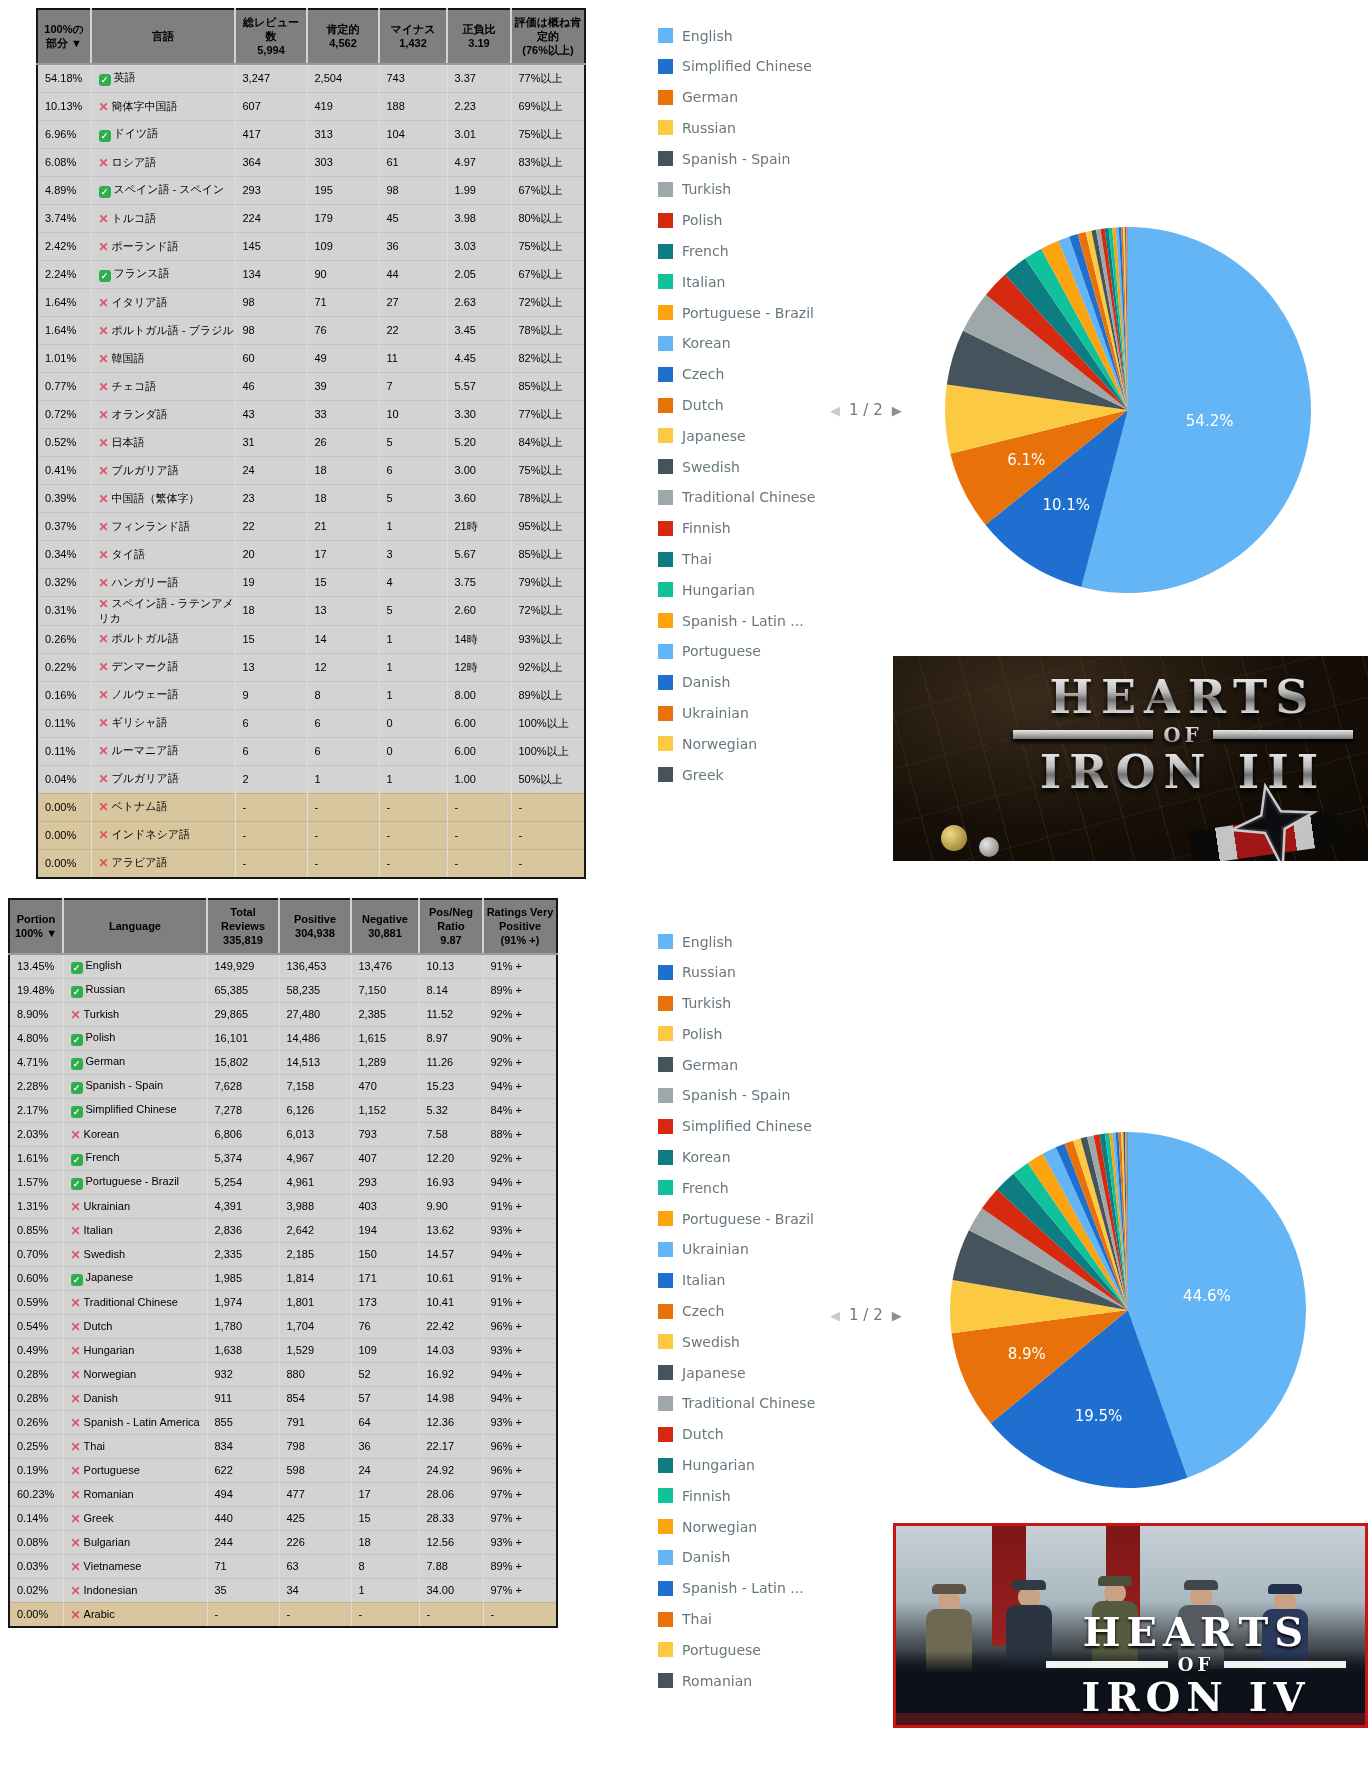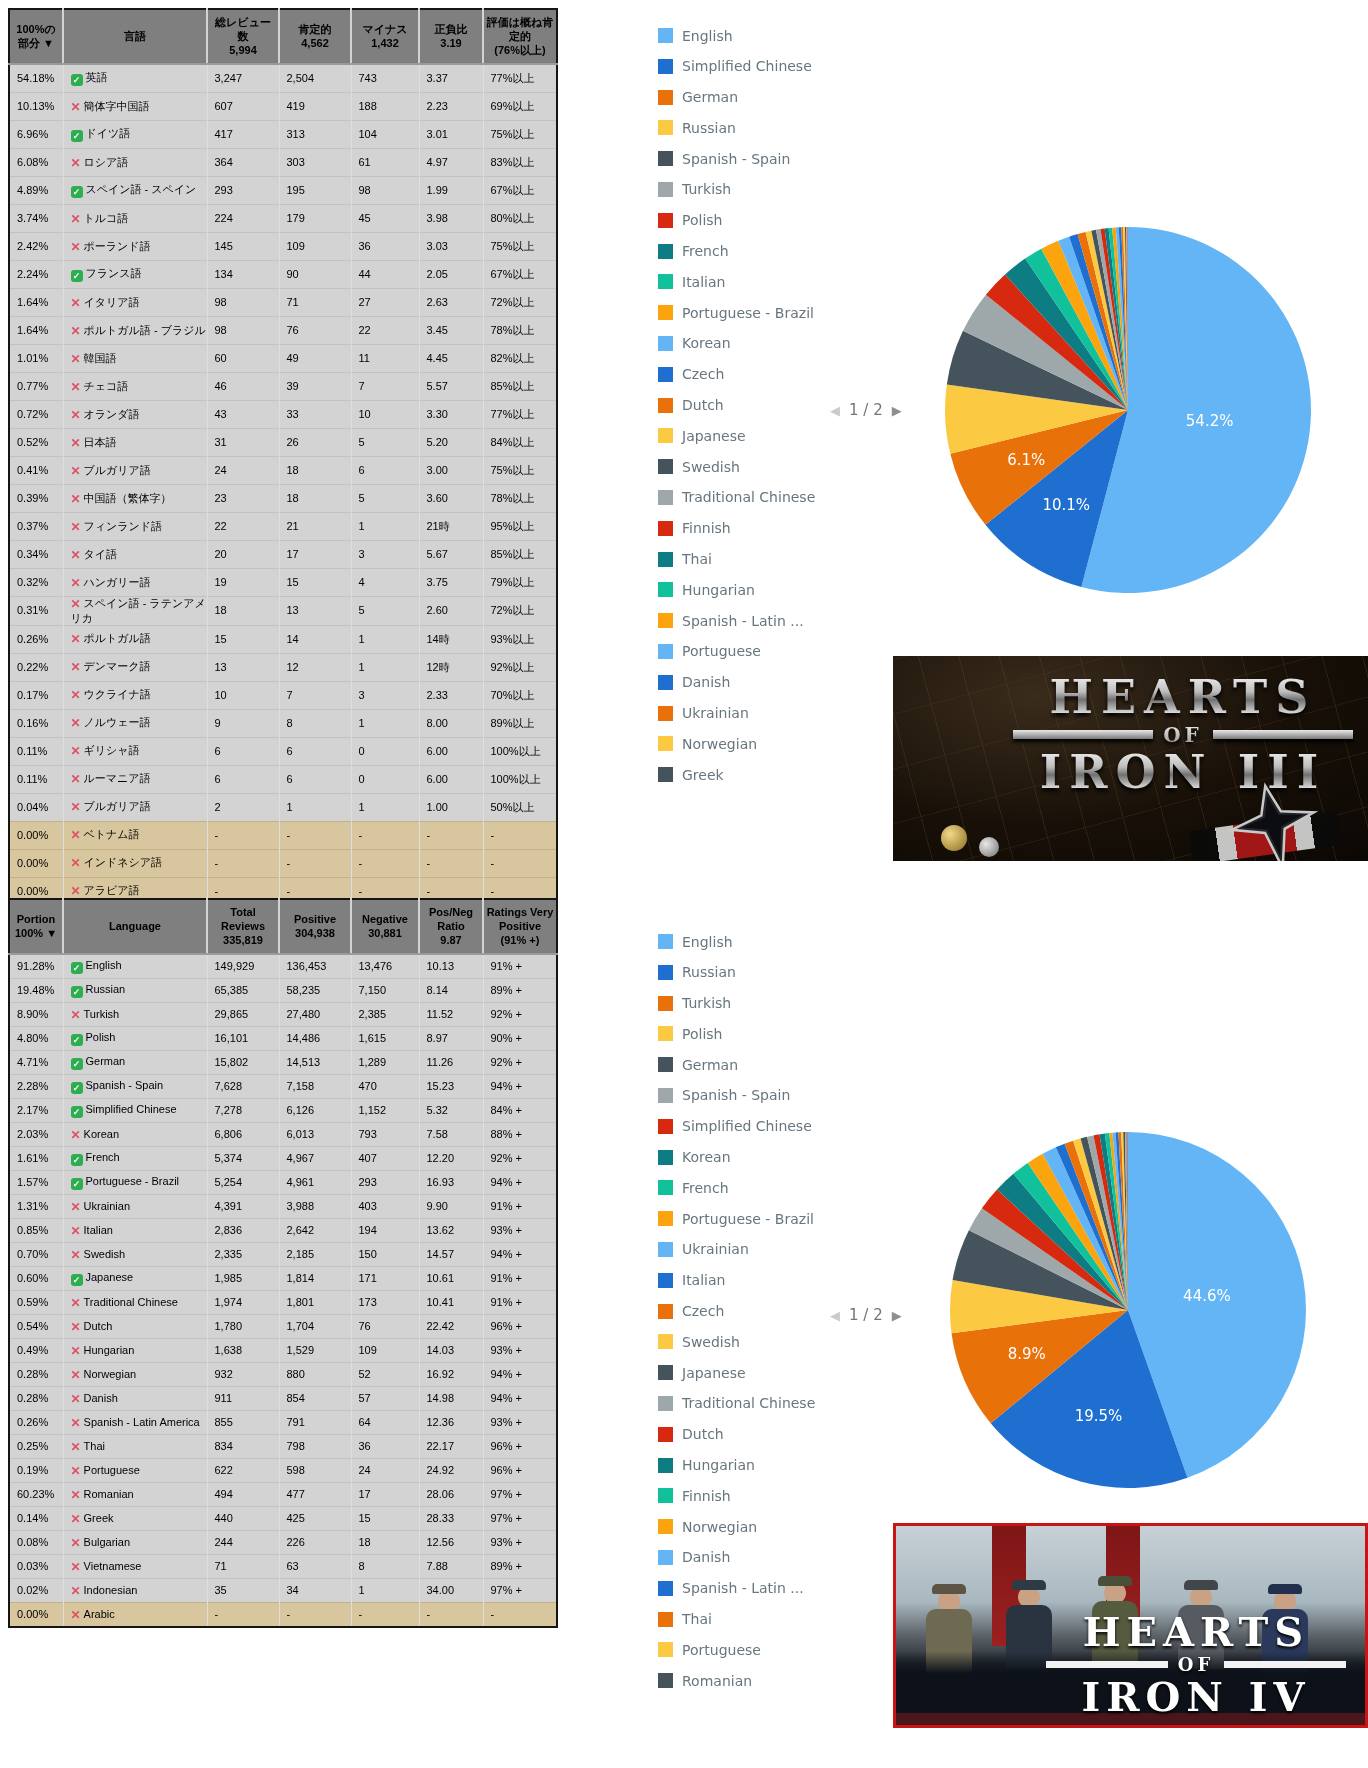--- a/index.html
+++ b/index.html
@@ -77,21 +77,21 @@
   .logo4{position:absolute;left:150px;bottom:8px;width:300px;text-align:center;
          font-family:"DejaVu Serif",serif;font-weight:bold;color:#fff;
          text-shadow:0 2px 3px #000;z-index:5;}
   .logo4 .big{font-size:40px;letter-spacing:6px;line-height:1.0;}
   .logo4 .of{background:none;color:#fff;font-size:18px;}
   .logo4 .ofbar{background:#fff;height:7px;opacity:.95;}
 </style>
 </head>
 <body>
 
-<table class="lang-table t1" style="top:8px;">
+<table class="lang-table t1" style="top:8px;margin-left:28px;">
   <colgroup>
       <col style="width:54px">
       <col style="width:144px">
       <col style="width:72px">
       <col style="width:72px">
       <col style="width:68px">
       <col style="width:64px">
       <col style="width:74px">
     </colgroup>
   <thead>
@@ -315,29 +315,20 @@
         <td>93%以上</td>
       </tr>
       <tr>
         <td>0.22%</td>
         <td><span class="cross">✕</span><span>デンマーク語</span></td>
         <td>13</td>
         <td>12</td>
         <td>1</td>
         <td>12時</td>
         <td>92%以上</td>
-      </tr>
-      <tr>
-        <td>0.17%</td>
-        <td><span class="cross">✕</span><span>ウクライナ語</span></td>
-        <td>10</td>
-        <td>7</td>
-        <td>3</td>
-        <td>2.33</td>
-        <td>70%以上</td>
       </tr>
       <tr>
         <td>0.16%</td>
         <td><span class="cross">✕</span><span>ノルウェー語</span></td>
         <td>9</td>
         <td>8</td>
         <td>1</td>
         <td>8.00</td>
         <td>89%以上</td>
       </tr>
@@ -597,21 +588,21 @@
             <div class="ht">9.87</div>
           </th>
           <th>
             <div class="ht">Ratings Very Positive</div>
             <div class="ht">(91% +)</div>
           </th>
         </tr>
       </thead>
   <tbody>
         <tr>
-          <td>91.28%</td>
+          <td>13.45%</td>
           <td><span class="check">✓</span><span>English</span></td>
           <td>149,929</td>
           <td>136,453</td>
           <td>13,476</td>
           <td>10.13</td>
           <td>91% +</td>
         </tr>
         <tr>
           <td>19.48%</td>
           <td><span class="check">✓</span><span>Russian</span></td>

